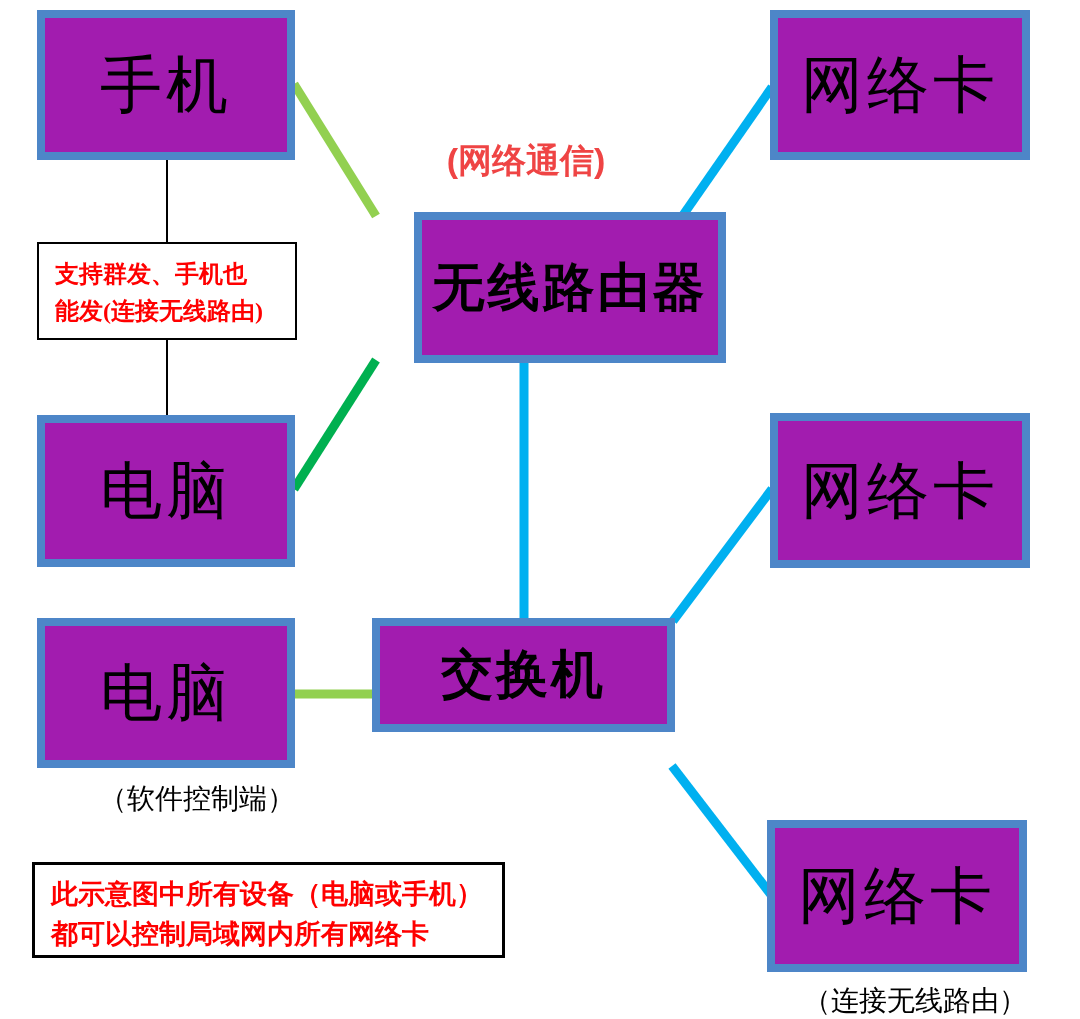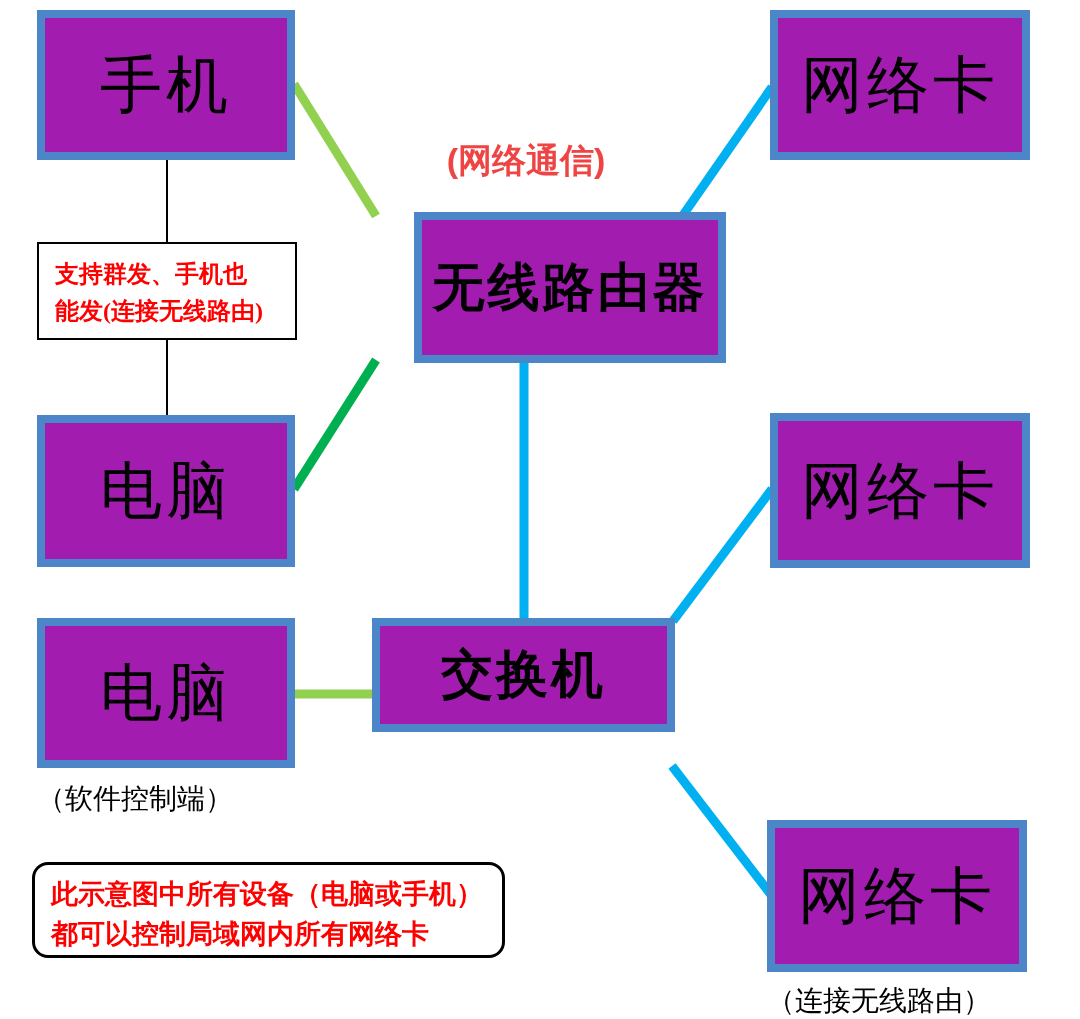--- a/index.html
+++ b/index.html
@@ -65,28 +65,27 @@
     line-height: 37px;
     font-weight: 600;
   }
   #note-bottom {
     left: 32px; top: 862px; width: 473px; height: 96px;
     border-width: 3px;
     padding: 9px 6px 0 16px;
     font-size: 27px;
     line-height: 40px;
     font-weight: 600;
-    border-radius: 16px;
   }
   .caption {
     position: absolute;
     color: #000000;
     font-family: "Liberation Serif", "DejaVu Serif", serif;
     font-size: 28px;
-    text-align: left;
+    text-align: right;
     z-index: 2;
   }
   #caption-pc-bottom  { left: 37px;  top: 780px; width: 258px; }
   #caption-nic-bottom { left: 767px; top: 982px; width: 260px; }
   #label-network-comm {
     position: absolute;
     left: 370px; top: 138px; width: 312px;
     text-align: center;
     font-family: "Liberation Sans", "DejaVu Sans", sans-serif;
     font-size: 34px;

